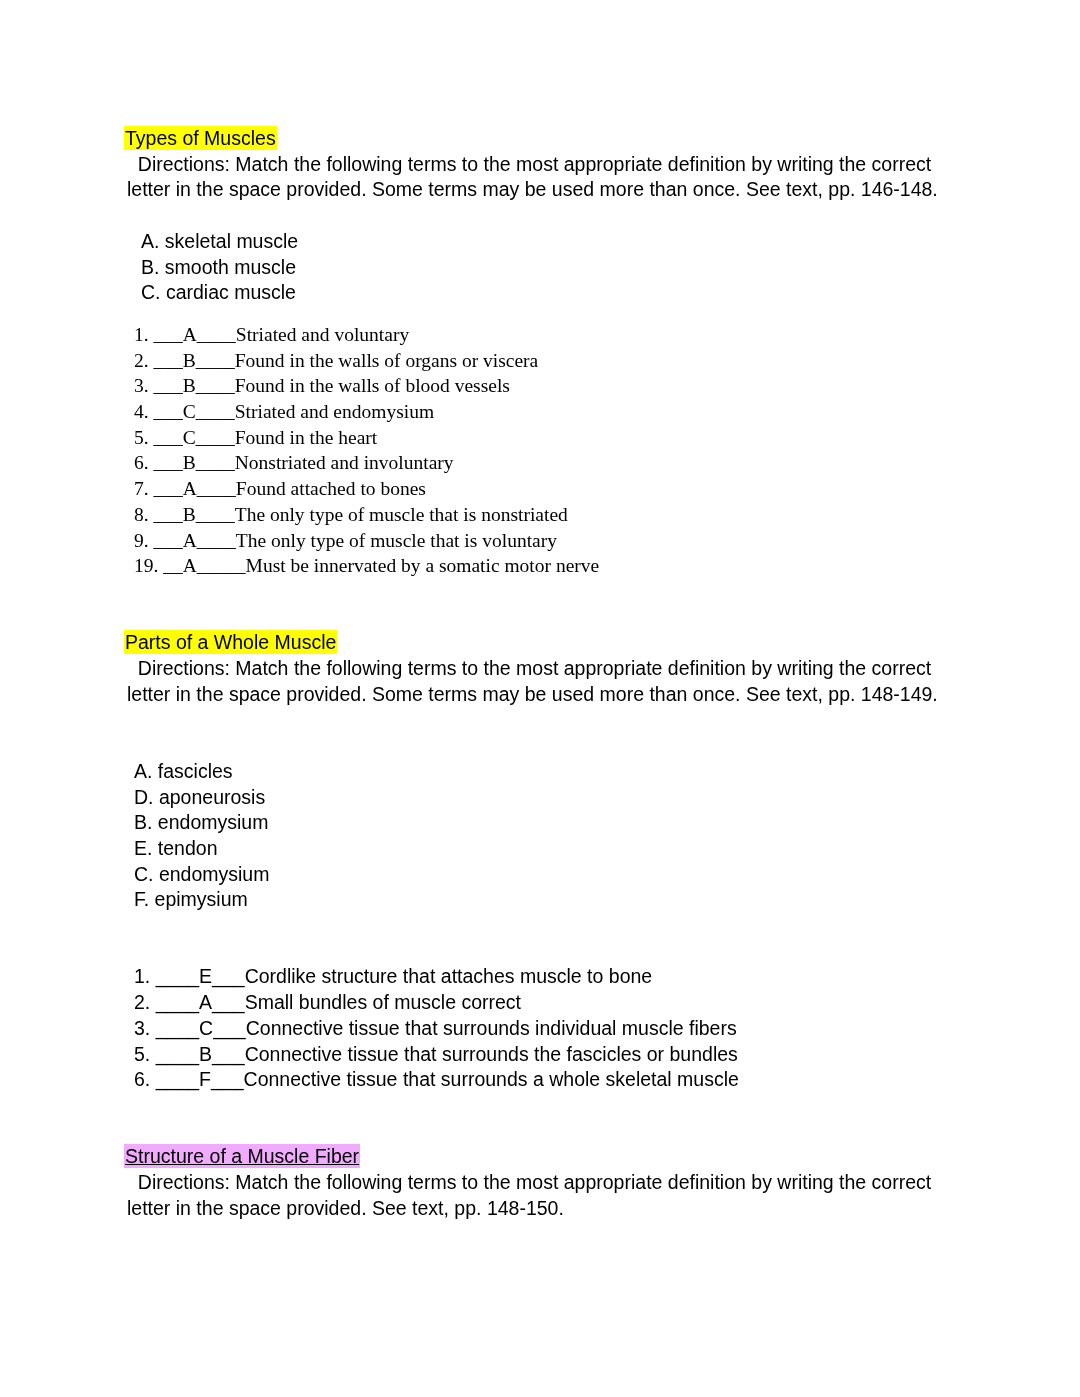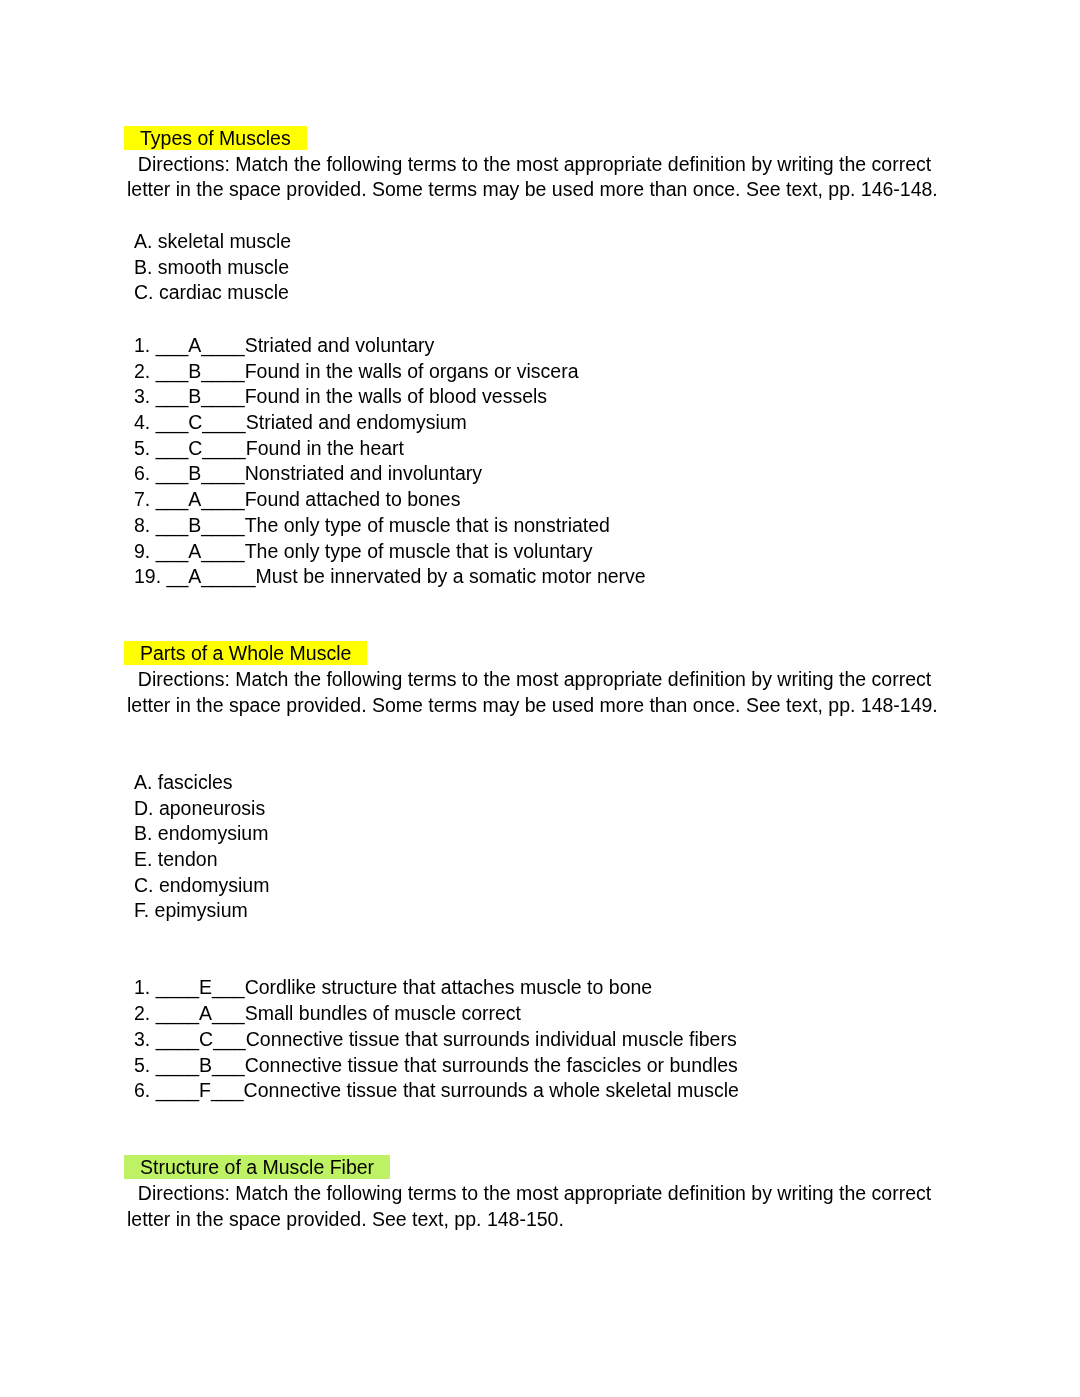--- a/index.html
+++ b/index.html
@@ -12,27 +12,27 @@
     font-family: "Liberation Sans", "DejaVu Sans", sans-serif;
     font-size: 19.5px;
     line-height: 25.7px;
     box-sizing: border-box;
     padding: 126px 40px 0 127px;
     overflow: hidden;
   }
   .heading-row, .dir-line, .term-line, .item-line { white-space: pre; }
   .highlight {
     background: #ffff00;
-    padding: 1px 16px;
+    padding: 1px 1px;
     margin-left: -3px;
   }
   .terms, .items { padding-left: 7px; }
   .section + .section { margin-top: 51.4px; }
-  .section:nth-child(1) .terms { margin-top: 25.7px; }
-  .section:nth-child(1) .items { margin-top: 27px; }
+  .section:nth-child(1) .terms { margin-top: 25.7px; margin-left: 7px; }
+  .section:nth-child(1) .items { margin-top: 16px; font-family: Liberation Serif, serif; }
   .section:nth-child(2) .terms { margin-top: 51.4px; }
   .section:nth-child(2) .items { margin-top: 51.4px; }
   .terms:empty, .items:empty { display: none; margin: 0; }
 </style>
 </head>
 <body>
 
 <main class="page">
   <div id="sections">
   <section class="section">
@@ -77,21 +77,21 @@
     <div class="items">
           <div class="item-line"><span>1. </span><span>____</span><span>E</span><span>___</span><span>Cordlike structure that attaches muscle to bone</span></div>
           <div class="item-line"><span>2. </span><span>____</span><span>A</span><span>___</span><span>Small bundles of muscle correct</span></div>
           <div class="item-line"><span>3. </span><span>____</span><span>C</span><span>___</span><span>Connective tissue that surrounds individual muscle fibers</span></div>
           <div class="item-line"><span>5. </span><span>____</span><span>B</span><span>___</span><span>Connective tissue that surrounds the fascicles or bundles</span></div>
           <div class="item-line"><span>6. </span><span>____</span><span>F</span><span>___</span><span>Connective tissue that surrounds a whole skeletal muscle</span></div>
         </div>
   </section>
 
   <section class="section">
-    <div class="heading-row"><span class="highlight" style="background: #bef264;">Structure of a Muscle Fiber</span></div>
+    <div class="heading-row"><span class="highlight" style="background: #f0abfc; text-decoration: underline;">Structure of a Muscle Fiber</span></div>
     <div class="directions">
           <div class="dir-line">  Directions: Match the following terms to the most appropriate definition by writing the correct</div>
           <div class="dir-line">letter in the space provided. See text, pp. 148-150.</div>
         </div>
 
   </section>
 </div>
 </main>
 
 </body></html>

